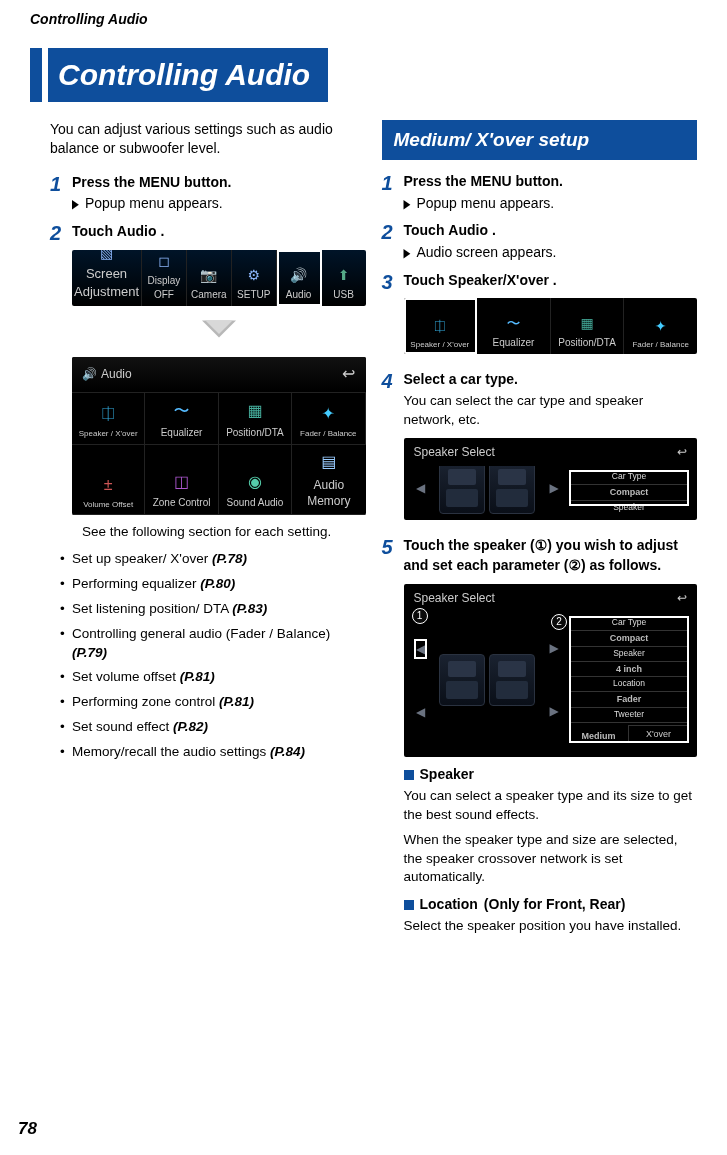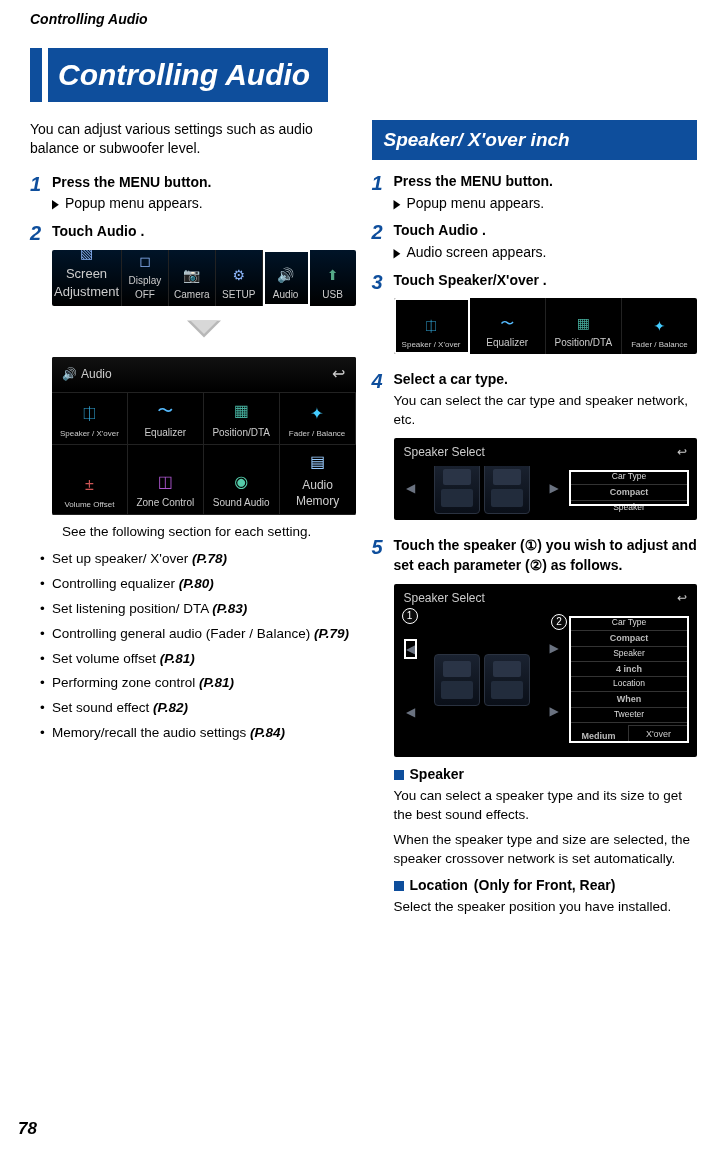--- a/index.html
+++ b/index.html
@@ -33,20 +33,21 @@
     background: #0e4e9c;
     color: #fff;
     font-weight: 700;
     font-style: italic;
     font-size: 30px;
     padding: 6px 18px 6px 10px;
   }
   .columns {
     display: flex;
     gap: 16px;
+    margin-left: 20px;
   }
   .col { flex: 1; }
 
   .intro { margin-bottom: 14px; }
 
   .step { display: flex; margin-top: 8px; }
   .step-num {
     color: #0e4e9c;
     font-weight: 700;
     font-style: italic;
@@ -251,33 +252,33 @@
               </div>
           </div>
         </div>
 
         <p class="note">See the following section for each setting.</p>
       </div>
     </div>
 
     <ul class="bullets">
       <li><span>Set up speaker/ X'over </span><span class="pref">(P.78)</span></li>
-      <li><span>Controlling equalizer </span><span class="pref">(P.80)</span></li>
+      <li><span>Performing equalizer </span><span class="pref">(P.80)</span></li>
       <li><span>Set listening position/ DTA </span><span class="pref">(P.83)</span></li>
       <li><span>Controlling general audio (Fader / Balance) </span><span class="pref">(P.79)</span></li>
       <li><span>Set volume offset </span><span class="pref">(P.81)</span></li>
       <li><span>Performing zone control </span><span class="pref">(P.81)</span></li>
       <li><span>Set sound effect </span><span class="pref">(P.82)</span></li>
       <li><span>Memory/recall the audio settings </span><span class="pref">(P.84)</span></li>
     </ul>
 
   </div>
 
   <div class="col">
-    <div class="section-bar">Speaker/ X'over inch</div>
+    <div class="section-bar">Medium/ X'over setup</div>
 
     <div class="step">
       <div class="step-num">1</div>
       <div class="step-body">
         <div class="step-instr">
           <span>Press the </span><span class="kw">MENU</span><span> button.</span>
         </div>
         <div class="sub">Popup menu appears.</div>
       </div>
     </div>
@@ -372,21 +373,21 @@
             <div class="spk-side">
                 <span>▶</span>
                 <span>▶</span>
               </div>
             <div class="param-panel hl">
               <div class="param-row param-label">Car Type</div>
               <div class="param-row param-value">Compact</div>
               <div class="param-row param-label">Speaker</div>
               <div class="param-row param-value">4 inch</div>
               <div class="param-row param-label">Location</div>
-              <div class="param-row param-value">When</div>
+              <div class="param-row param-value">Fader</div>
               <div class="param-row param-label">Tweeter</div>
               <div style="display:flex;align-items:flex-end;">
                 <div class="param-value" style="flex:1;">Medium</div>
                 <div class="xover" style="flex:1;">X'over</div>
               </div>
             </div>
           </div>
           <div class="callout" style="top:24px; left:8px;">1</div>
           <div class="callout" style="top:30px; right:130px;">2</div>
         </div>

